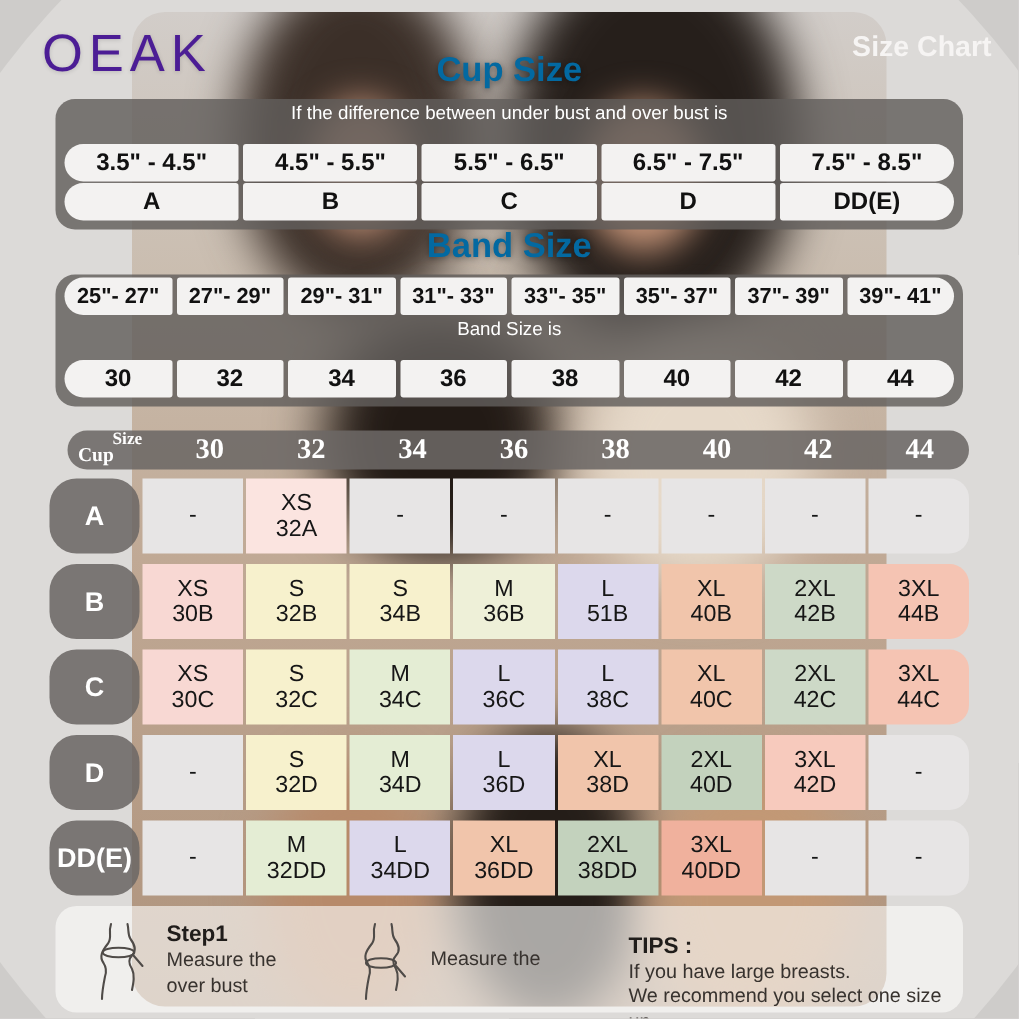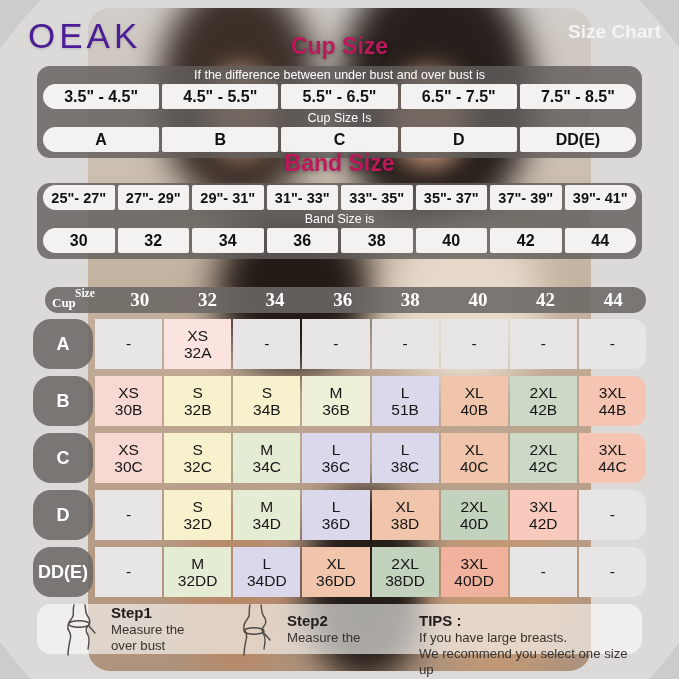--- a/index.html
+++ b/index.html
@@ -17,30 +17,30 @@
   .b-face-r{left:300px;top:60px;width:82px;height:100px;background:#c69579;filter:blur(12px);}
   .b-torso-d{left:128px;top:200px;width:155px;height:165px;background:#221a15;filter:blur(18px);}
   .b-torso-l{left:300px;top:210px;width:155px;height:175px;background:#e6d9c9;filter:blur(18px);}
   .b-leg-l{left:88px;top:500px;width:120px;height:175px;background:#b78a6a;filter:blur(16px);}
   .b-shorts{left:215px;top:478px;width:125px;height:195px;background:#241d18;filter:blur(16px);}
   .b-leg-r{left:345px;top:500px;width:135px;height:175px;background:#c29875;filter:blur(16px);}
   
   .logo{position:absolute;left:28px;top:16px;color:#4c1d95;font-size:35px;letter-spacing:4px;
         font-weight:400;text-shadow:0 1px 3px rgba(0,0,0,.15);}
   .page-label{position:absolute;right:18px;top:21px;color:#f6f4f3;font-size:19px;font-weight:600;}
-  .sec-title{position:absolute;left:0;right:0;text-align:center;color:#be185d;font-size:23px;font-weight:700;
+  .sec-title{position:absolute;left:0;right:0;text-align:center;color:#0369a1;font-size:23px;font-weight:700;
              text-shadow:0 1px 4px rgba(0,0,0,.4);}
   #cup-title{top:33px;}
   #band-title{top:150px;}
   
   .tcard{position:absolute;left:37px;right:37px;border-radius:13px;
          background:rgba(98,94,91,.82);padding:1px 0 5px;}
   #cup-card{top:66px;}
   #band-card{top:183px;}
-  .tbar{height:16px;line-height:16px;text-align:center;color:#fff;font-size:12.5px;font-weight:400;}
+  .tbar{height:28px;line-height:16px;text-align:center;color:#fff;font-size:12.5px;font-weight:400;}
   .prow{display:flex;gap:3px;margin:1px 6px 1px;height:25px;}
   .pcell{flex:1;display:flex;align-items:center;justify-content:center;background:#f3f2f1;
          color:#111;font-size:16px;font-weight:600;border-radius:2px;white-space:nowrap;}
   .prow .pcell:first-child{border-top-left-radius:13px;border-bottom-left-radius:13px;}
   .prow .pcell:last-child{border-top-right-radius:13px;border-bottom-right-radius:13px;}
   .prow.sm .pcell{font-size:14.5px;}
   
   .mhead{position:absolute;left:45px;right:33px;top:287px;height:26px;border-radius:13px;
          background:rgba(108,104,101,.88);display:grid;grid-template-columns:60px repeat(8,1fr);
          gap:0 2px;align-items:center;font-family:Liberation Serif, serif;}
@@ -49,21 +49,21 @@
   .corner .sz{position:absolute;top:0;left:30px;color:#fff;font-size:11.5px;font-weight:600;}
   .corner .cp{position:absolute;bottom:2px;left:7px;color:#fff;font-size:13px;font-weight:600;}
   #matrix-body{position:absolute;left:33px;right:33px;top:319px;}
   .mrow{display:grid;grid-template-columns:60px repeat(8,1fr);gap:0 2px;height:50px;margin-bottom:7px;}
   .mlabel{border-radius:18px;background:rgba(108,104,101,.88);color:#fff;font-size:18px;font-weight:700;
           display:flex;align-items:center;justify-content:center;}
   .mcell{display:flex;flex-direction:column;align-items:center;justify-content:center;
          color:#161616;font-size:15.5px;line-height:1.12;}
   .mrow .mcell:last-child{border-radius:0 13px 13px 0;}
   
-  .footer{position:absolute;left:37px;right:37px;top:604px;height:50px;border-radius:14px;
+  .footer{position:absolute;left:37px;right:37px;top:604px;height:71px;border-radius:14px;
           background:rgba(252,251,250,.62);display:flex;align-items:center;padding:0 0 0 20px;box-sizing:border-box;}
   .ficon{flex:0 0 46px;height:54px;margin-right:8px;}
   .fblock{color:#37322e;}
   .fblock .ft{font-size:15px;font-weight:700;color:#201d1b;margin-bottom:1px;}
   .fblock .fl{font-size:13.2px;line-height:1.22;}
   .g1{flex:0 0 122px;}
   .g2{flex:0 0 128px;}
   .tips{flex:1;padding-left:4px;margin-top:32px;}
   svg.lineart{stroke:#4f4b48;stroke-width:1.4;fill:none;stroke-linecap:round;}
 </style>
@@ -91,21 +91,20 @@
   <div class="sec-title" id="cup-title">Cup Size</div>
   <div class="tcard" id="cup-card">
     <div class="tbar">If the difference between under bust and over bust is</div>
     <div class="prow" id="cup-ranges">
         <div class="pcell">3.5" - 4.5"</div>
         <div class="pcell">4.5" - 5.5"</div>
         <div class="pcell">5.5" - 6.5"</div>
         <div class="pcell">6.5" - 7.5"</div>
         <div class="pcell">7.5" - 8.5"</div>
       </div>
-    <div class="tbar">Cup Size Is</div>
     <div class="prow" id="cup-letters">
         <div class="pcell">A</div>
         <div class="pcell">B</div>
         <div class="pcell">C</div>
         <div class="pcell">D</div>
         <div class="pcell">DD(E)</div>
       </div>
   </div>
 
   <div class="sec-title" id="band-title">Band Size</div>
@@ -326,21 +325,20 @@
       <div class="fl">Measure the</div>
       <div class="fl">over bust</div>
     </div>
     <svg class="ficon lineart" viewBox="0 0 46 54">
       <path d="M17 3 c-2 6 1 9 -2 13 c-4 5 -6 9 -3 13 c2 3 2 6 1 9 c-1 5 -2 10 -2 15"></path>
       <path d="M28 3 c1 4 0 7 2 10 c3 4 4 8 1 11 c-3 3 -2 6 0 9 c2 4 1 9 0 14"></path>
       <ellipse cx="21" cy="29" rx="10" ry="3.2"></ellipse>
       <path d="M31 31 l6 7"></path>
     </svg>
     <div class="fblock g2">
-      <div class="ft">Step2</div>
       <div class="fl">Measure the</div>
     </div>
     <div class="fblock tips">
       <div class="ft">TIPS :</div>
       <div class="fl">If you have large breasts.</div>
       <div class="fl">We recommend you select one size up</div>
     </div>
   </div>
 
 </div>

